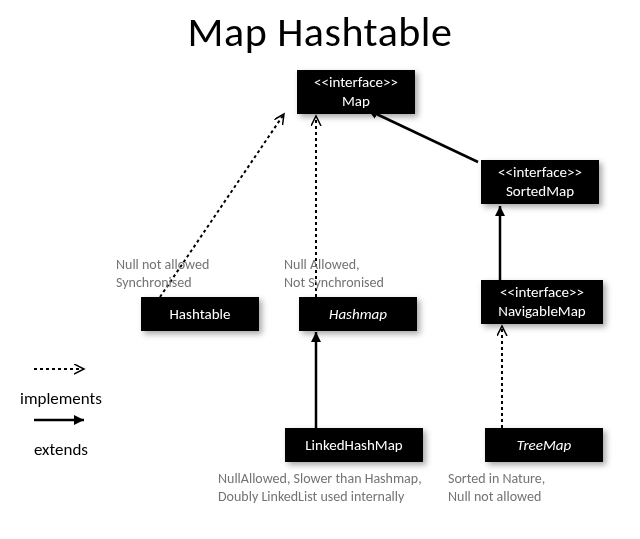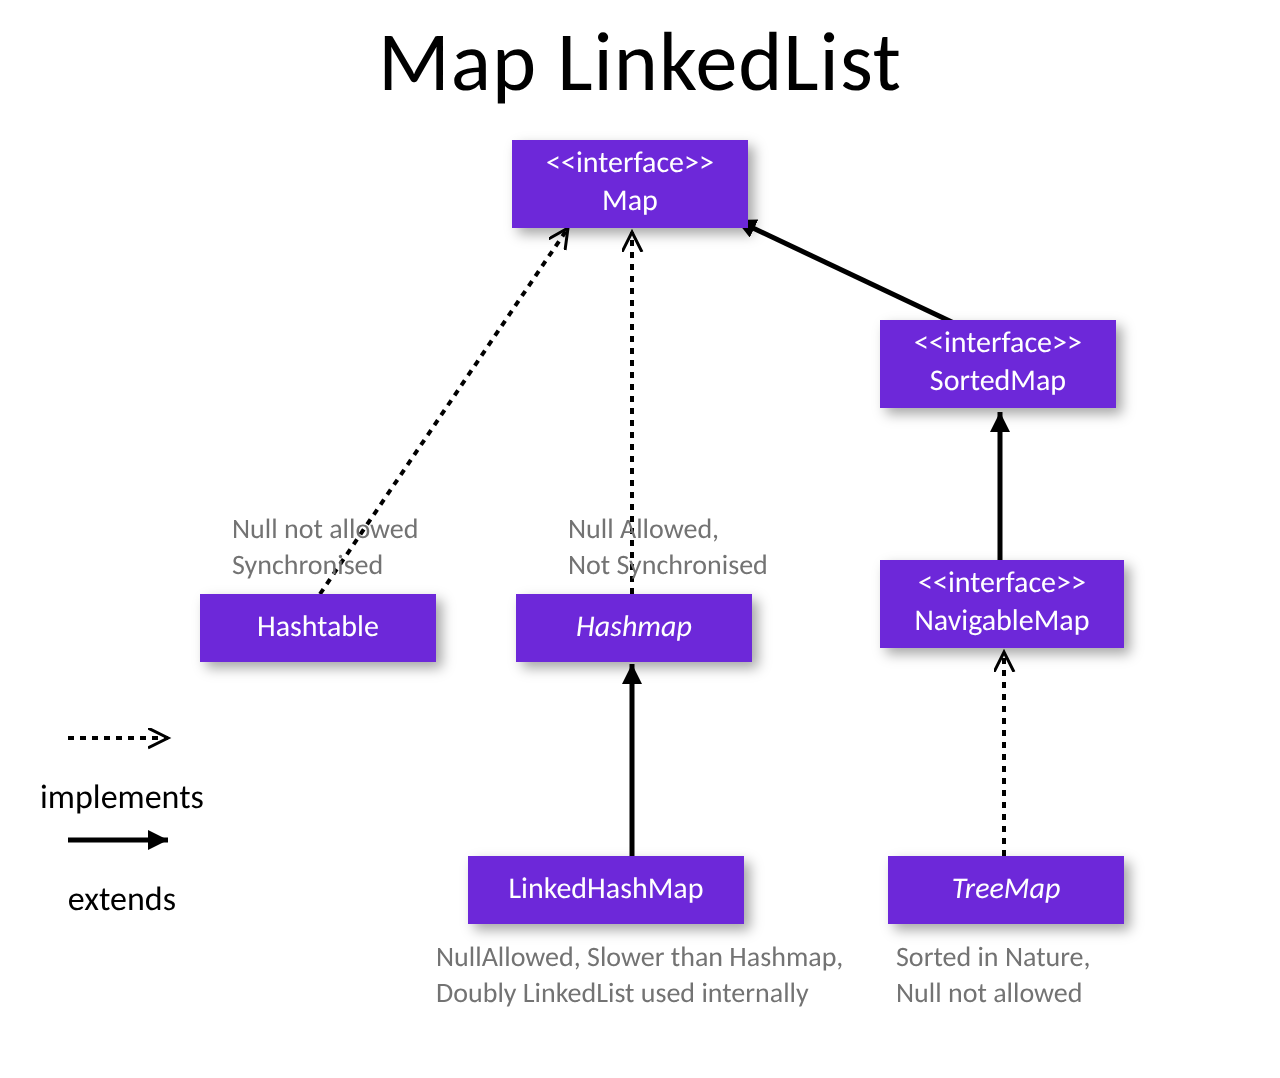--- a/index.html
+++ b/index.html
@@ -17,32 +17,33 @@
     left: 0; right: 0;
     top: 6px;
     text-align: center;
     font-size: 42px;
     color: #000;
     font-weight: 400;
     letter-spacing: 0.5px;
   }
   .box {
     position: absolute;
-    background: #6d28d9;
+    background: #000000;
     color: #fff;
     text-align: center;
     display: flex;
     flex-direction: column;
     justify-content: center;
     align-items: center;
     font-size: 15px;
     line-height: 1.25;
     box-shadow: 3px 3px 6px rgba(0,0,0,0.35);
     padding: 4px 8px;
     box-sizing: border-box;
+    margin-left: 41px;
   }
   .ann {
     position: absolute;
     font-size: 14px;
     color: #737373;
     line-height: 1.25;
     white-space: pre;
   }
   .legend {
     position: absolute;
@@ -66,21 +67,21 @@
   svg.connectors {
     position: absolute;
     left: 0; top: 0;
     width: 640px; height: 539px;
     pointer-events: none;
   }
 </style>
 </head>
 <body>
 
-<div class="title">Map LinkedList</div>
+<div class="title">Map Hashtable</div>
 
 <svg class="connectors">
   <defs>
     <marker id="arrow" markerWidth="12" markerHeight="12" refX="10" refY="5" orient="auto" markerUnits="userSpaceOnUse">
       <path d="M0,0 L10,5 L0,10 Z" fill="#000"></path>
     </marker>
     <marker id="arrow-open" markerWidth="12" markerHeight="12" refX="10" refY="5" orient="auto" markerUnits="userSpaceOnUse">
       <path d="M0,0 L10,5 L0,10" fill="none" stroke="#000" stroke-width="1.5"></path>
     </marker>
   </defs>
@@ -114,21 +115,21 @@
 </div>
 
 <div class="box" style="left:100px; top:297px; width:118px; height:34px;">
   <span>Hashtable</span>
 </div>
 
 <div class="box" style="left:258px; top:297px; width:118px; height:34px;font-style:italic;">
   <span>Hashmap</span>
 </div>
 
-<div class="box" style="left:234px; top:428px; width:138px; height:34px;">
+<div class="box" style="left:244px; top:428px; width:138px; height:34px;">
   <span>LinkedHashMap</span>
 </div>
 
 <div class="box" style="left:444px; top:428px; width:118px; height:34px;font-style:italic;">
   <span>TreeMap</span>
 </div>
 
 <div class="ann" style="left:116px; top:256px;">Null not allowed
 Synchronised</div>
 <div class="ann" style="left:284px; top:256px;">Null Allowed,

